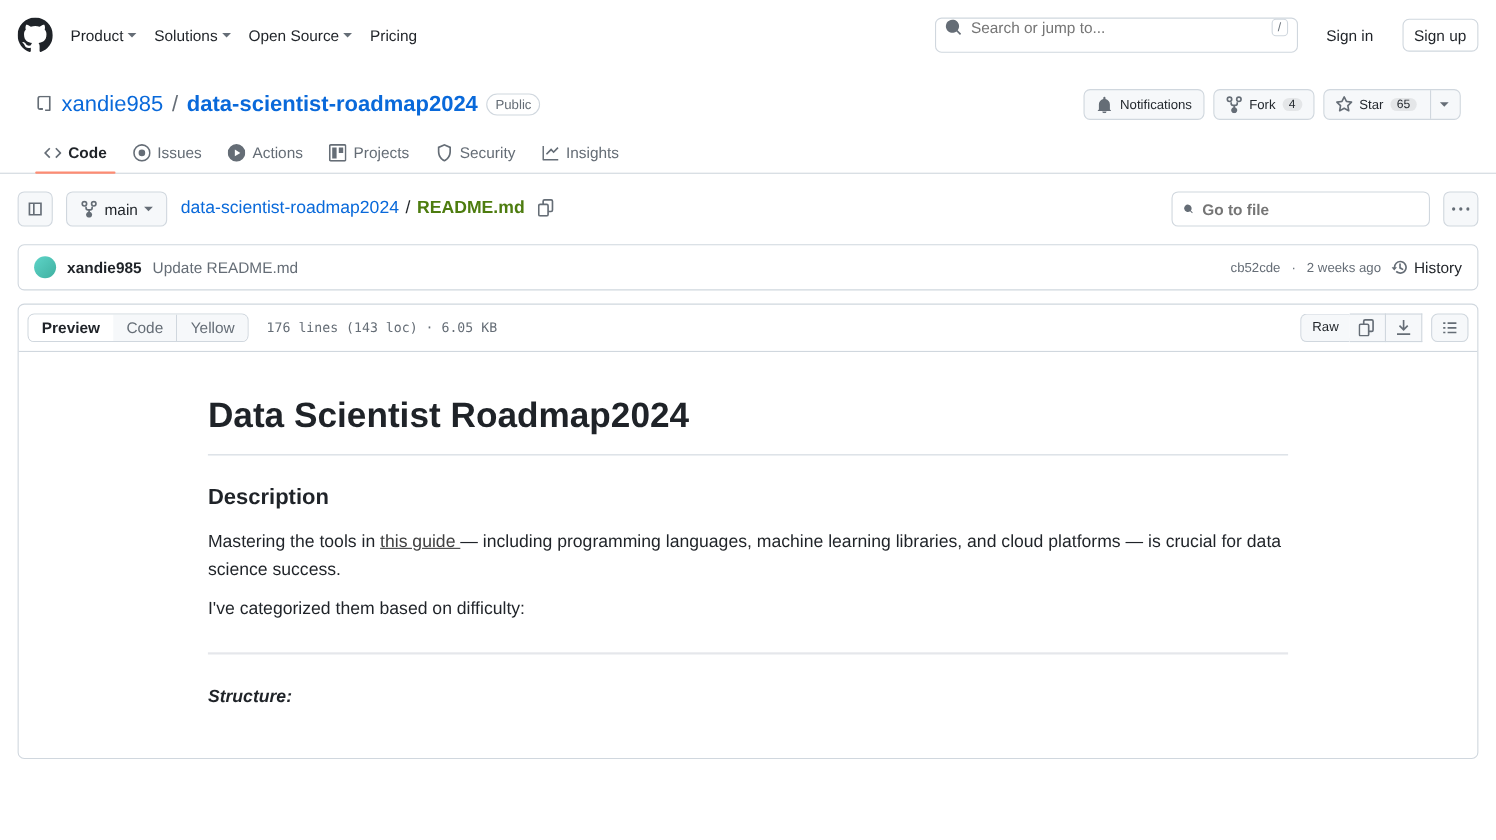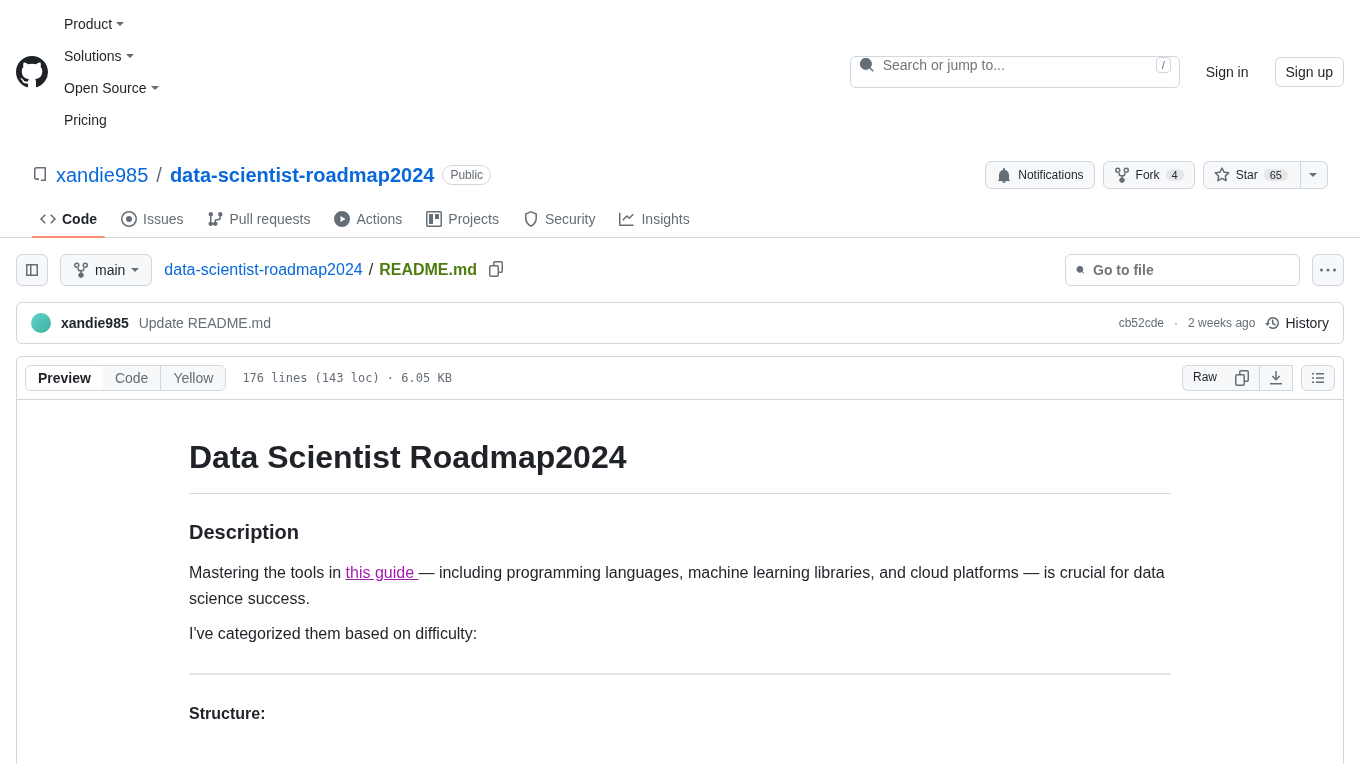--- a/index.html
+++ b/index.html
@@ -2,21 +2,21 @@
 <html><head>
 <meta charset="utf-8">
 <style>
 * { box-sizing: border-box; margin: 0; padding: 0; }
 body { font-family: -apple-system, BlinkMacSystemFont, "Segoe UI", Helvetica, Arial, sans-serif; font-size: 14px; color: #1f2328; background: #fff; }
 a { text-decoration: none; }
 
 
 .top-header { background: #fff; border-bottom: 1px solid transparent; padding: 16px 16px; display: flex; align-items: center; gap: 16px; }
 .logo { width: 32px; height: 32px; fill: #1f2328; }
-.top-nav { display: flex; gap: 16px; flex-direction: column; }
+.top-nav { display: flex; gap: 16px; }
 .top-nav-item { color: #1f2328; font-size: 14px; display: flex; align-items: center; gap: 4px; cursor: pointer; }
 .chev-sm { border-left: 4px solid transparent; border-right: 4px solid transparent; border-top: 4px solid #656d76; }
 .spacer { flex: 1; }
 .search-box { display: flex; align-items: flex-start; border: 1px solid #d0d7de; border-radius: 6px; padding: 0 8px; width: 330px; height: 32px; color: #656d76; gap: 8px; }
 .search-box input { border: none; outline: none; flex: 1; font-size: 14px; background: transparent; }
 .slash-key { border: 1px solid #d0d7de; border-radius: 4px; padding: 1px 5px; font-size: 11px; color: #656d76; }
 .signin { color: #1f2328; padding: 6px 10px; }
 .signup { color: #1f2328; border: 1px solid #d0d7de; border-radius: 6px; padding: 6px 10px; }
 
 
@@ -71,25 +71,25 @@
 .raw-btn { border:1px solid #d0d7de; border-right:none; border-radius:6px 0 0 6px; padding:4px 10px; background:#f6f8fa; font-size:12px; cursor:pointer; }
 .icon-btn { border:1px solid #d0d7de; border-left:none; padding:4px 8px; background:#f6f8fa; display:flex; align-items:center; cursor:pointer; }
 .icon-btn:last-of-type { border-radius:0 6px 6px 0; }
 .toc-btn { margin-left:8px; border:1px solid #d0d7de; border-radius:6px; padding:4px 8px; background:#f6f8fa; display:flex; align-items:center; cursor:pointer; }
 
 
 .md { padding: 32px 172px; color:#1f2328; line-height:1.6; }
 .md h1 { font-size:32px; font-weight:600; padding-bottom:10px; border-bottom:1px solid #d0d7de; margin-bottom:22px; }
 .md h2 { font-size:20px; font-weight:600; margin-bottom:12px; }
 .md p { margin:10px 0; font-size:16px; }
-.md a { color:#a21caf; text-decoration:underline; }
+.md a { color:#404040; text-decoration:underline; }
 .md ul { padding-left: 32px; margin:10px 0; font-size:16px; }
 .md li { margin:2px 0; }
 hr.dotted { border:none; border-top:2px solid #e5e7eb; margin:26px 0; }
-.strong { font-weight:600; font-size:16px; }
+.strong { font-weight:600; font-size:16px;font-style:italic; }
 
 svg.i { width:16px; height:16px; }
 </style>
 </head>
 <body>
 
 <div class="top-header">
   <svg class="logo" viewBox="0 0 16 16">
       <path d="M8 0C3.58 0 0 3.58 0 8c0 3.54 2.29 6.53 5.47 7.59.4.07.55-.17.55-.38 0-.19-.01-.82-.01-1.49-2.01.37-2.53-.49-2.69-.94-.09-.23-.48-.94-.82-1.13-.28-.15-.68-.52-.01-.53.63-.01 1.08.58 1.23.82.72 1.21 1.87.87 2.33.66.07-.52.28-.87.51-1.07-1.78-.2-3.64-.89-3.64-3.95 0-.87.31-1.59.82-2.15-.08-.2-.36-1.02.08-2.12 0 0 .67-.21 2.2.82a7.5 7.5 0 0 1 2-.27c.68 0 1.36.09 2 .27 1.53-1.04 2.2-.82 2.2-.82.44 1.1.16 1.92.08 2.12.51.56.82 1.27.82 2.15 0 3.07-1.87 3.75-3.65 3.95.29.25.54.73.54 1.48 0 1.07-.01 1.93-.01 2.2 0 .21.15.46.55.38A8.013 8.013 0 0 0 16 8c0-4.42-3.58-8-8-8z"></path>
     </svg>
@@ -163,26 +163,20 @@
       <svg class="i" viewBox="0 0 16 16">
         <path d="M4.72 3.22 0 8l4.72 4.78 1.06-1.06L2.12 8l3.66-3.72-1.06-1.06zm6.56 0-1.06 1.06L13.88 8l-3.66 3.72 1.06 1.06L16 8l-4.72-4.78z"></path>
       </svg>
       <span>Code</span>
     </div>
   <div class="tab">
       <svg class="i" viewBox="0 0 16 16">
         <path d="M8 1.5a6.5 6.5 0 1 0 0 13 6.5 6.5 0 0 0 0-13zM0 8a8 8 0 1 1 16 0A8 8 0 0 1 0 8zm8-3a3 3 0 1 0 0 6 3 3 0 0 0 0-6z" fill-rule="evenodd"></path>
       </svg>
       <span>Issues</span>
-    </div>
-  <div class="tab">
-      <svg class="i" viewBox="0 0 16 16">
-        <path d="M1.5 3.25a2.25 2.25 0 1 1 3 2.12v5.26a2.25 2.25 0 1 1-1.5 0V5.37a2.25 2.25 0 0 1-1.5-2.12zm9.5 0a2.25 2.25 0 1 1 3 2.12v.63a3.5 3.5 0 0 1-3.5 3.5H9v1.13a2.25 2.25 0 1 1-1.5 0V9.5A1.5 1.5 0 0 1 9 8h1.5a2 2 0 0 0 2-2v-.63A2.25 2.25 0 0 1 11 3.25z"></path>
-      </svg>
-      <span>Pull requests</span>
     </div>
   <div class="tab">
       <svg class="i" viewBox="0 0 16 16">
         <path d="M8 0a8 8 0 1 0 0 16A8 8 0 0 0 8 0zM6.5 5l5 3-5 3V5z"></path>
       </svg>
       <span>Actions</span>
     </div>
   <div class="tab">
       <svg class="i" viewBox="0 0 16 16">
         <path d="M1.75 0h12.5C15.22 0 16 .78 16 1.75v12.5c0 .97-.78 1.75-1.75 1.75H1.75C.78 16 0 15.22 0 14.25V1.75C0 .78.78 0 1.75 0zM1.5 1.75v12.5c0 .14.11.25.25.25h12.5c.14 0 .25-.11.25-.25V1.75a.25.25 0 0 0-.25-.25H1.75a.25.25 0 0 0-.25.25zM3 3h4v10H3V3zm6 0h4v5H9V3z"></path>

